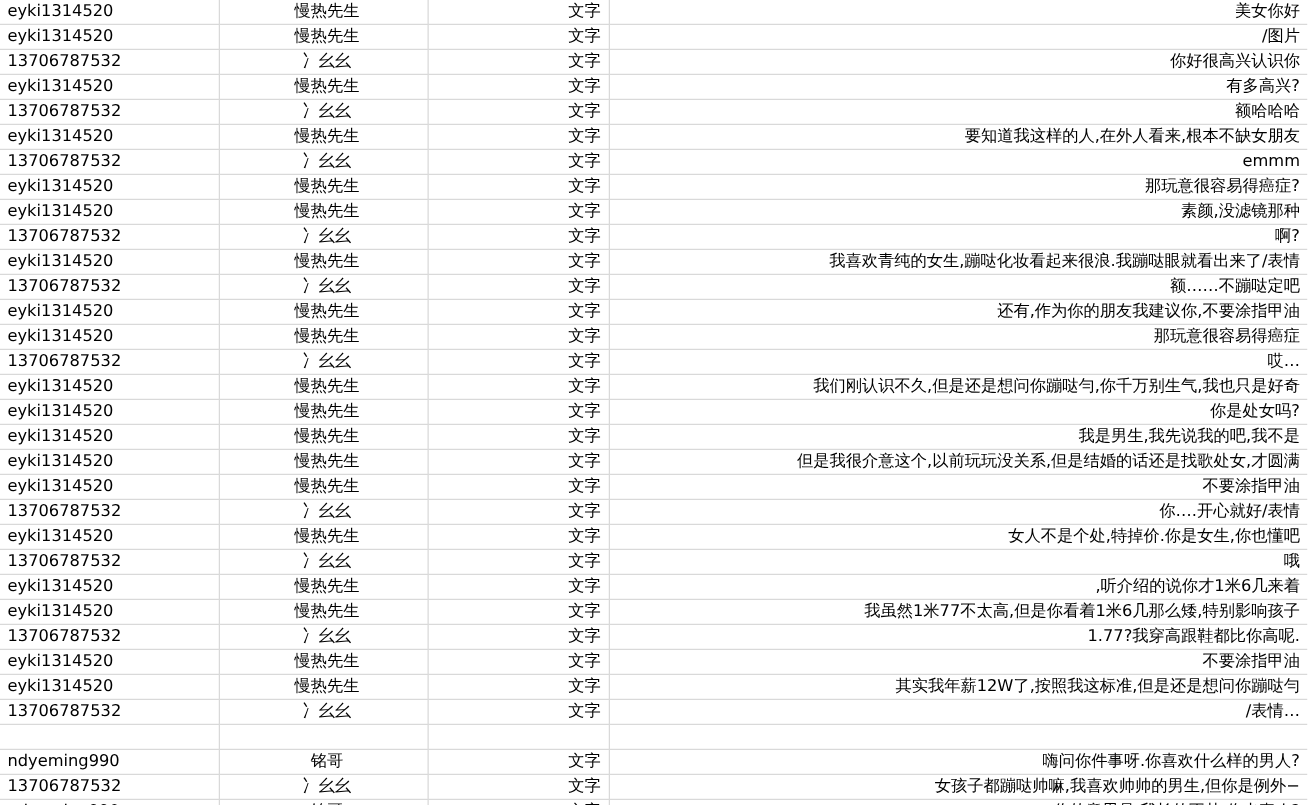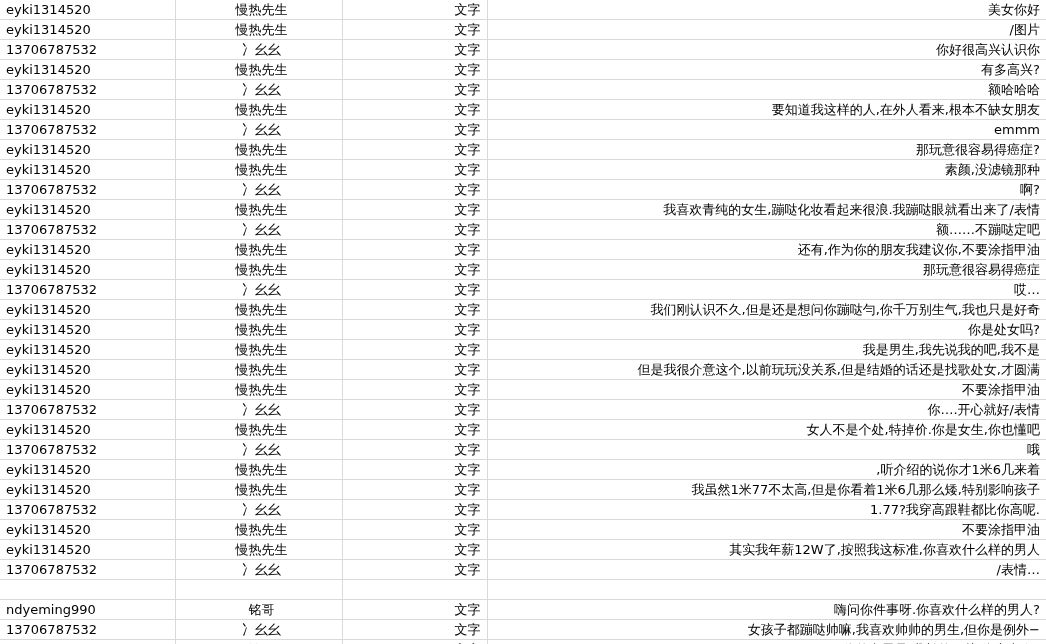--- a/index.html
+++ b/index.html
@@ -215,21 +215,21 @@
       <tr>
         <td class="account">eyki1314520</td>
         <td class="nick">慢热先生</td>
         <td class="type">文字</td>
         <td class="msg">不要涂指甲油</td>
       </tr>
       <tr>
         <td class="account">eyki1314520</td>
         <td class="nick">慢热先生</td>
         <td class="type">文字</td>
-        <td class="msg">其实我年薪12W了,按照我这标准,你喜欢什么样的男人</td>
+        <td class="msg">其实我年薪12W了,按照我这标准,但是还是想问你蹦哒勻</td>
       </tr>
       <tr>
         <td class="account">13706787532</td>
         <td class="nick">冫幺幺</td>
         <td class="type">文字</td>
         <td class="msg">/表情…</td>
       </tr>
       <tr class="spacer">
         <td class="account"></td>
         <td class="nick"></td>

